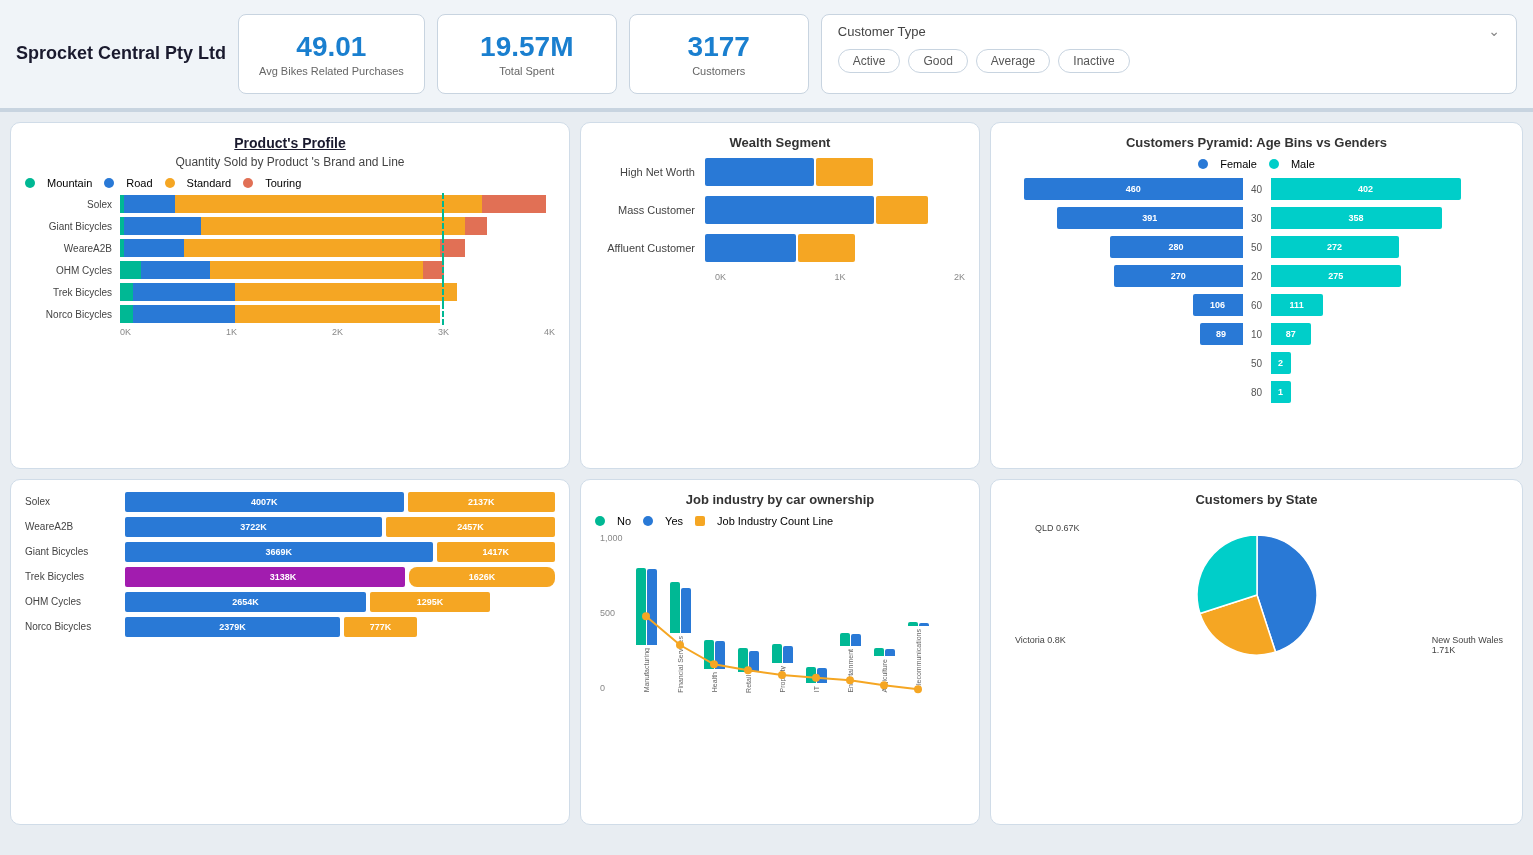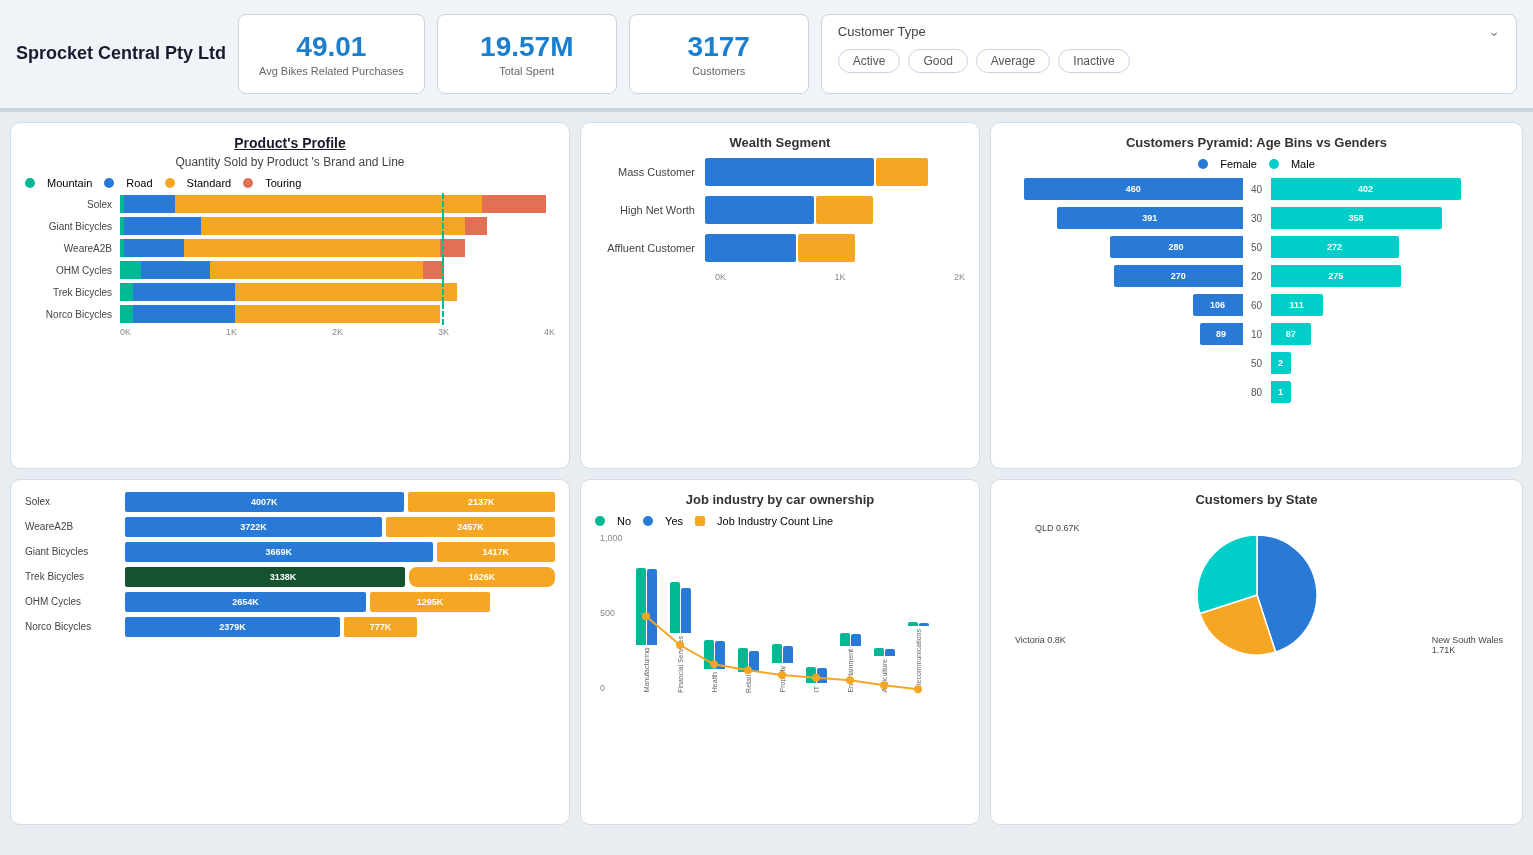--- a/index.html
+++ b/index.html
@@ -234,21 +234,21 @@
           <div class="rev-row">
             <div class="rev-label">Giant Bicycles</div>
             <div class="rev-bars">
               <div class="rev-bar" style="width: 78%; background: rgb(41, 121, 214); min-width: 40px;">3669K</div>
               <div class="rev-bar" style="width: 30%; background: rgb(245, 166, 35); min-width: 30px;">1417K</div>
             </div>
           </div>
           <div class="rev-row">
             <div class="rev-label">Trek Bicycles</div>
             <div class="rev-bars">
-              <div class="rev-bar" style="width: 67%; background: #14532d; min-width: 40px; padding-left: 36px;">3138K</div>
+              <div class="rev-bar" style="width: 67%; background: #a21caf; min-width: 40px; padding-left: 36px;">3138K</div>
               <div class="rev-bar" style="width: 35%; background: rgb(245, 166, 35); min-width: 30px; border-radius: 8px;">1626K</div>
             </div>
           </div>
           <div class="rev-row">
             <div class="rev-label">OHM Cycles</div>
             <div class="rev-bars">
               <div class="rev-bar" style="width: 56%; background: rgb(41, 121, 214); min-width: 40px;">2654K</div>
               <div class="rev-bar" style="width: 28%; background: rgb(245, 166, 35); min-width: 30px;">1295K</div>
             </div>
           </div>
@@ -263,31 +263,31 @@
     </div>
 
   </div>
 
   <div class="col col-mid">
 
     <div class="panel panel-wealth">
       <div class="panel-title-plain">Wealth Segment</div>
       <div id="wealth-chart">
           <div class="wealth-row">
+            <div class="wealth-label">High Net Worth</div>
+            <div class="wealth-track">
+              <div class="wealth-bar" style="width: 42%; background: rgb(41, 121, 214);"></div>
+              <div class="wealth-bar" style="width: 22%; background: rgb(245, 166, 35);"></div>
+            </div>
+          </div>
+          <div class="wealth-row">
             <div class="wealth-label">Mass Customer</div>
             <div class="wealth-track">
               <div class="wealth-bar" style="width: 65%; background: rgb(41, 121, 214);"></div>
               <div class="wealth-bar" style="width: 20%; background: rgb(245, 166, 35);"></div>
-            </div>
-          </div>
-          <div class="wealth-row">
-            <div class="wealth-label">High Net Worth</div>
-            <div class="wealth-track">
-              <div class="wealth-bar" style="width: 42%; background: rgb(41, 121, 214);"></div>
-              <div class="wealth-bar" style="width: 22%; background: rgb(245, 166, 35);"></div>
             </div>
           </div>
           <div class="wealth-row">
             <div class="wealth-label">Affluent Customer</div>
             <div class="wealth-track">
               <div class="wealth-bar" style="width: 35%; background: rgb(41, 121, 214);"></div>
               <div class="wealth-bar" style="width: 22%; background: rgb(245, 166, 35);"></div>
             </div>
           </div>
         </div>

